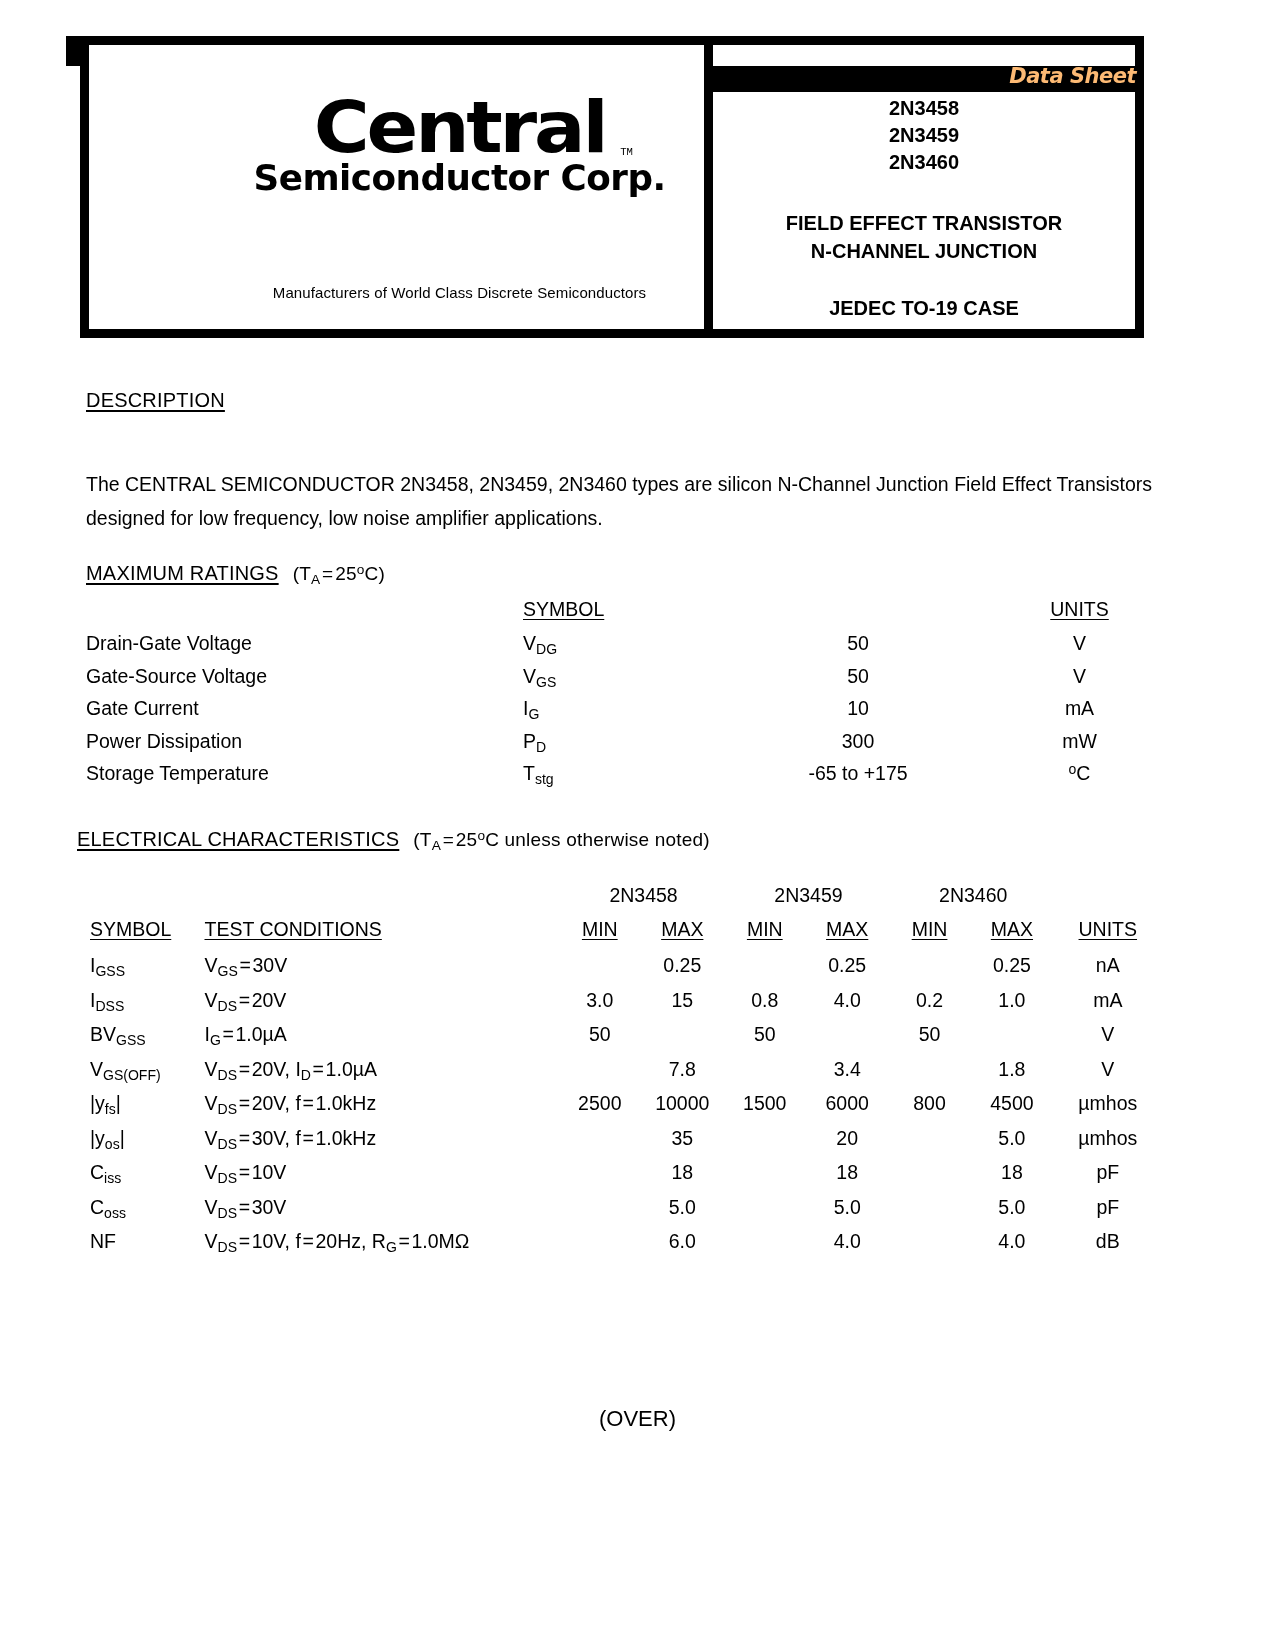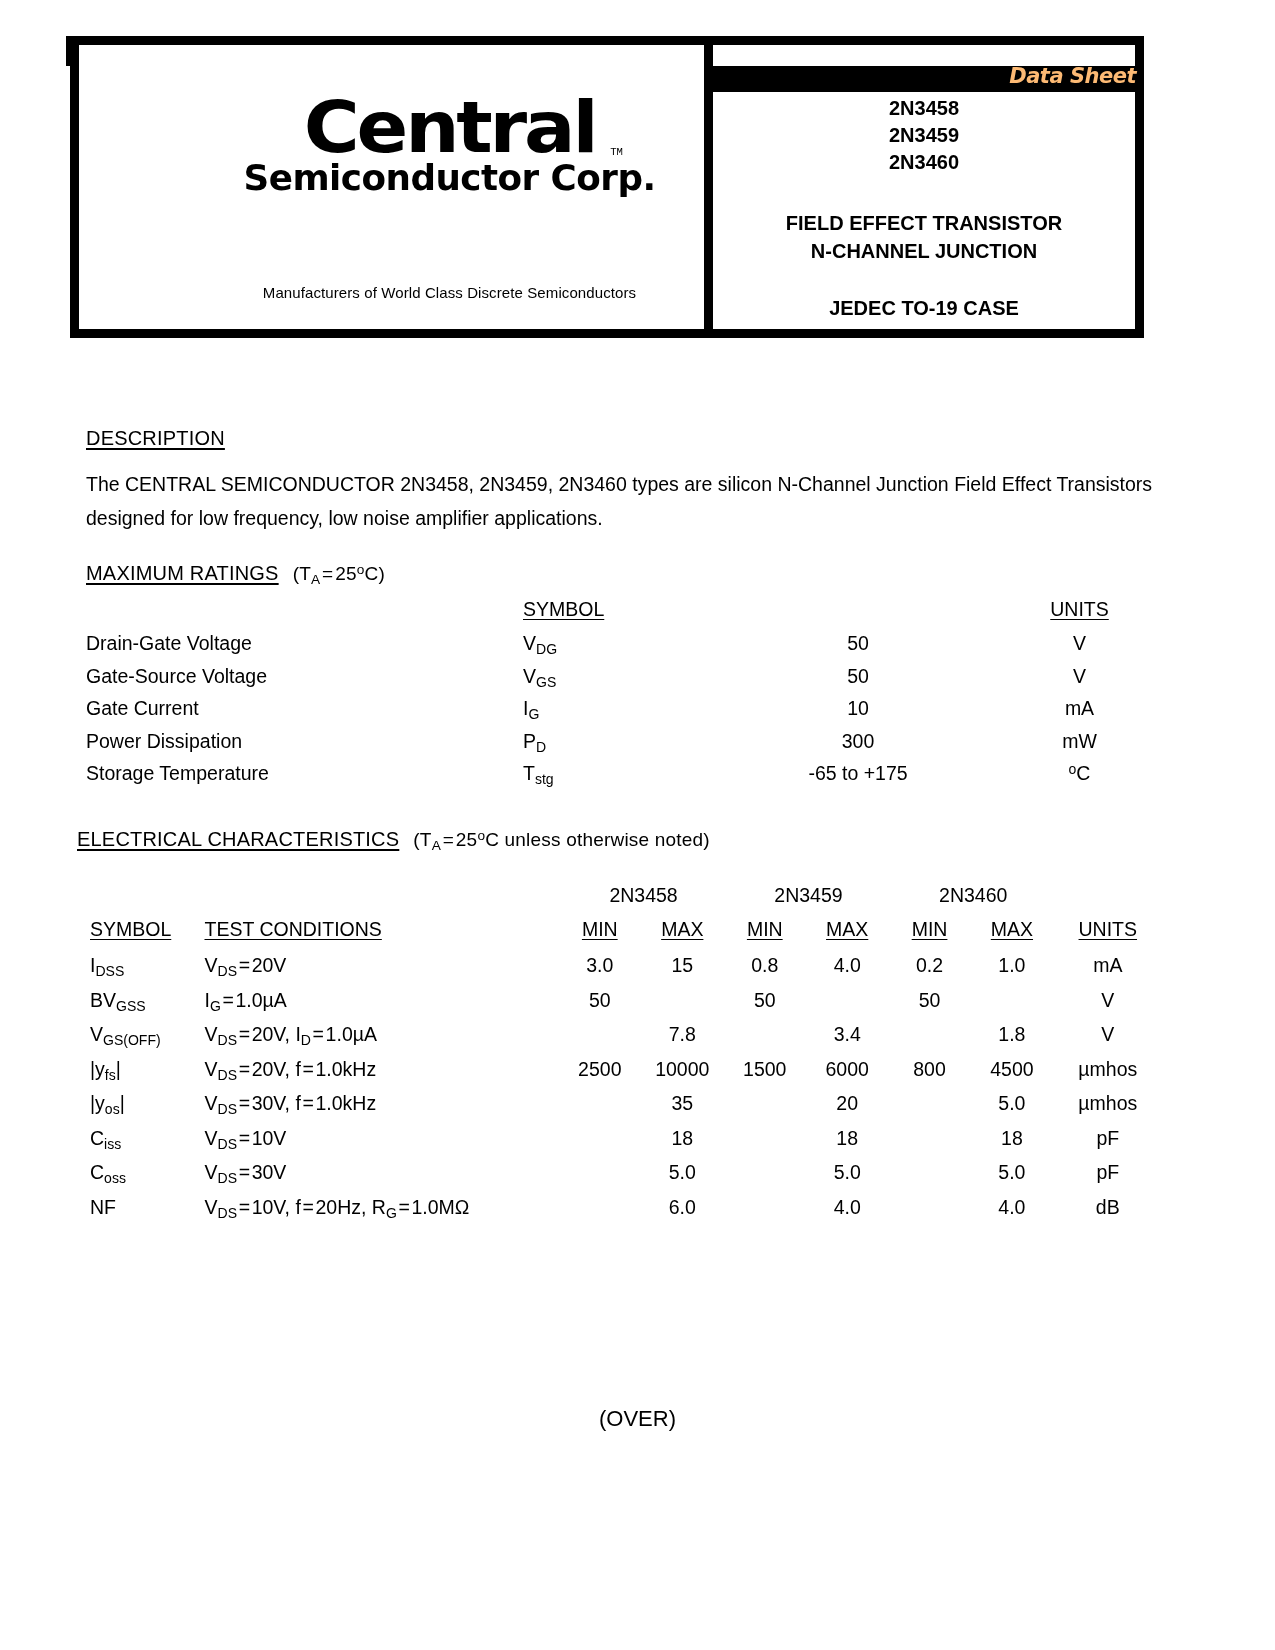--- a/index.html
+++ b/index.html
@@ -25,21 +25,21 @@
     height: 302px;
   }
   .hdr-box {
     position: absolute;
     top: 0;
     background: #ffffff;
     border: 9px solid #000000;
     box-sizing: border-box;
   }
   .hdr-left {
-    left: 4px;
+    left: 14px;
     width: 759px;
     height: 302px;
   }
   .hdr-right {
     left: 638px;
     width: 440px;
     height: 302px;
   }
 
   .logo-block {
@@ -130,21 +130,21 @@
   .case-line { margin-top: 32px; }
 
   
   .section-title {
     position: absolute;
     font-size: 20px;
     letter-spacing: 0.2px;
   }
   .u { text-decoration: underline; text-underline-offset: 3px; }
 
-  #description-title { left: 86px; top: 427px; text-decoration: underline; }
+  #description-title { left: 86px; top: 389px; text-decoration: underline; }
 
   .desc-para {
     position: absolute;
     left: 86px;
     top: 468px;
     width: 1070px;
     font-size: 19.5px;
     line-height: 1.72;
   }
 
@@ -343,20 +343,31 @@
         <td class="col-num-w"><span class="hdr-u">MAX</span></td>
         <td class="col-num"><span class="hdr-u">MIN</span></td>
         <td class="col-num-w"><span class="hdr-u">MAX</span></td>
         <td class="col-num"><span class="hdr-u">MIN</span></td>
         <td class="col-num-w"><span class="hdr-u">MAX</span></td>
         <td class="col-units"><span class="hdr-u">UNITS</span></td>
       </tr>
     </thead>
     <tbody id="ec-body">
         <tr>
+          <td class="col-symbol">I<sub>GSS</sub></td>
+          <td class="col-cond">V<sub>GS</sub> = 30V</td>
+          <td class="col-num"></td>
+          <td class="col-num-w">0.25</td>
+          <td class="col-num"></td>
+          <td class="col-num-w">0.25</td>
+          <td class="col-num"></td>
+          <td class="col-num-w">0.25</td>
+          <td class="col-units">nA</td>
+        </tr>
+        <tr>
           <td class="col-symbol">I<sub>DSS</sub></td>
           <td class="col-cond">V<sub>DS</sub> = 20V</td>
           <td class="col-num">3.0</td>
           <td class="col-num-w">15</td>
           <td class="col-num">0.8</td>
           <td class="col-num-w">4.0</td>
           <td class="col-num">0.2</td>
           <td class="col-num-w">1.0</td>
           <td class="col-units">mA</td>
         </tr>

